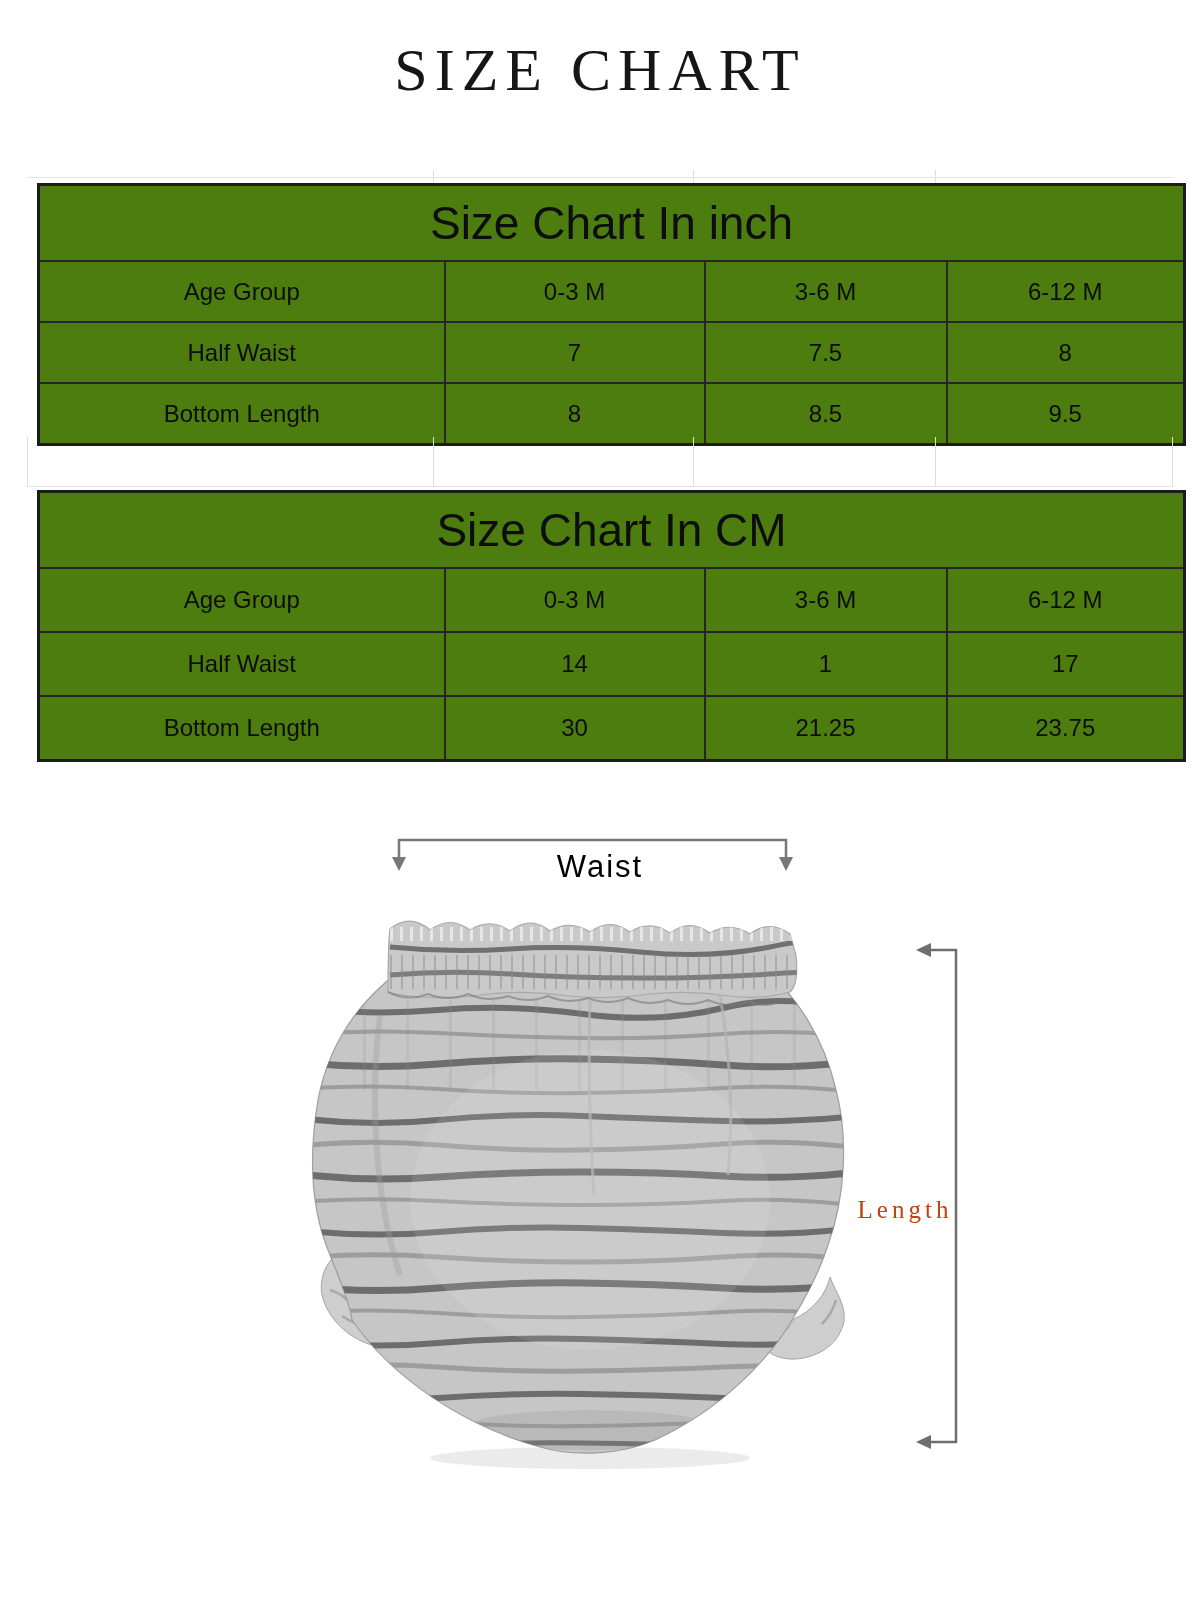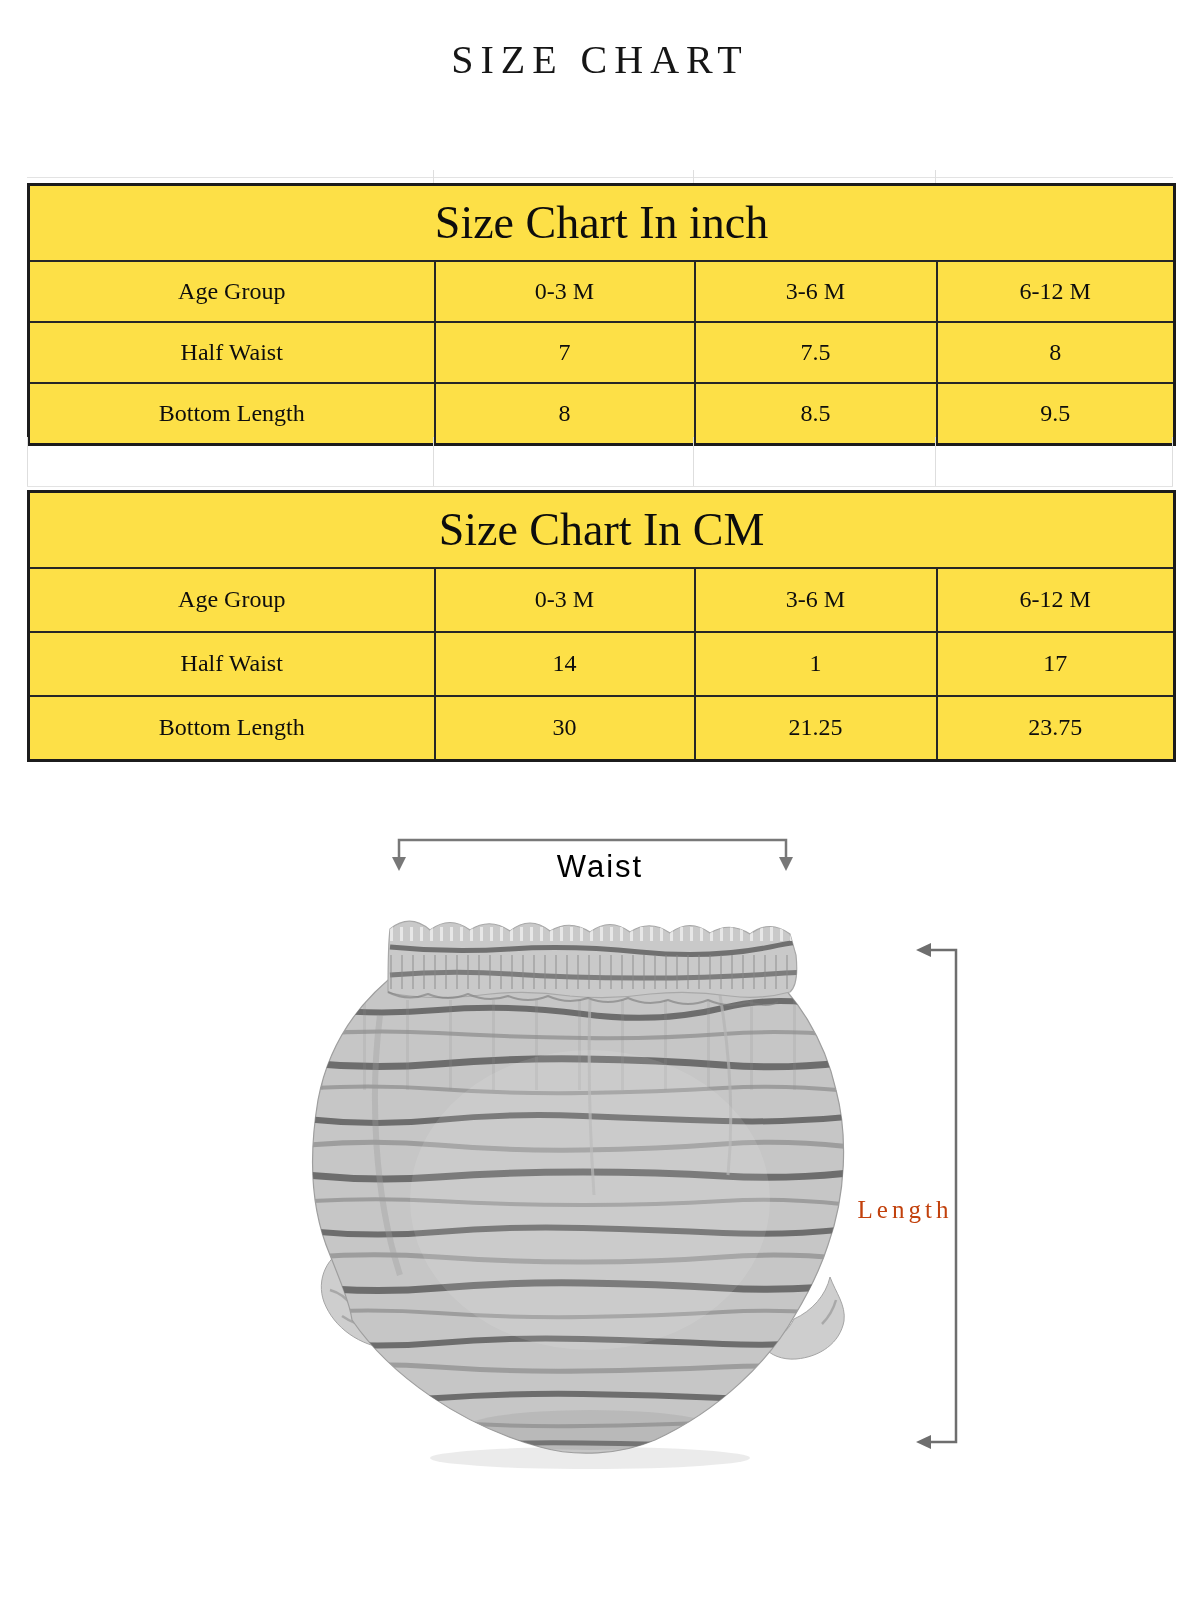--- a/index.html
+++ b/index.html
@@ -3,32 +3,32 @@
 <meta charset="utf-8">
 <style>
   html,body{margin:0;padding:0;background:#ffffff;}
   body{width:1200px;height:1600px;position:relative;overflow:hidden;
        font-family:"Liberation Sans",sans-serif;color:#111;}
 
   
   .page-title{
     position:absolute;left:0;top:36px;width:1200px;text-align:center;
     font-family:"Liberation Serif","DejaVu Serif",serif;
-    font-size:40px;font-weight:400;letter-spacing:7px;color:#161616;
+    font-size:60px;font-weight:400;letter-spacing:7px;color:#161616;
   }
 
   
   .gl-v{position:absolute;width:1px;background:#dedede;}
   .gl-h{position:absolute;height:1px;background:#e3e3e3;}
 
   
   table.size-table{
-    position:absolute;left:27px;width:1146px;
+    position:absolute;left:37px;width:1146px;
     border-collapse:collapse;table-layout:fixed;
-    border:3px solid #1c1c1c;background:#fde047;font-family:Liberation Serif, serif;
+    border:3px solid #1c1c1c;background:#4d7c0f;
   }
   table.size-table td{
     border:2px solid #262626;text-align:center;vertical-align:middle;
     font-size:24px;color:#0d0d0d;padding:0;line-height:1.05;
   }
   table.size-table td.tbl-title{font-size:46px;}
   #table-inch{top:183px;}
   #table-inch td{height:59px;}
   #table-inch td.tbl-title{height:74px;}
   #table-cm{top:490px;}

